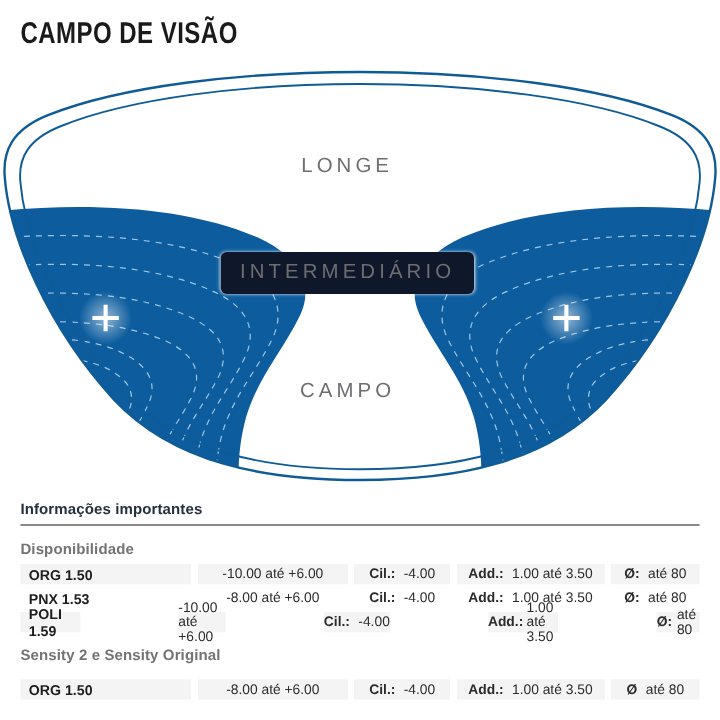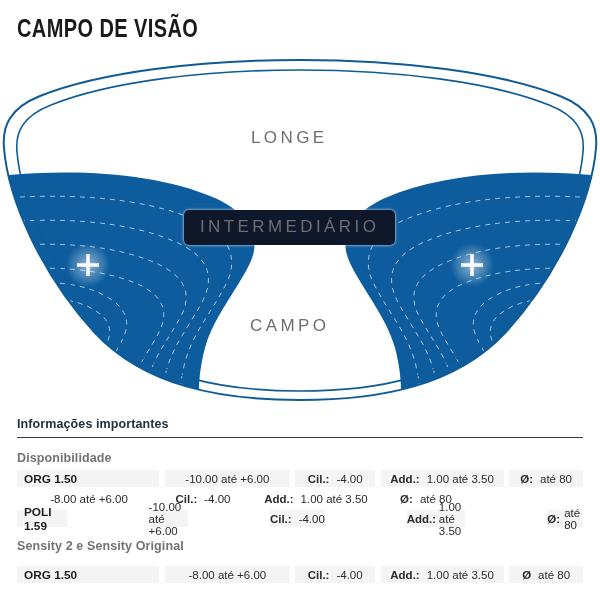--- a/index.html
+++ b/index.html
@@ -223,20 +223,21 @@
     </div>
     <div class="gap"></div>
     <div class="cell c-dia shade">
       <span class="lbl">Ø:</span>
       <span class="lbl-sp"></span>
       <span>até 80</span>
     </div>
   </div>
 
   <div class="row" style="top:490px;">
+    <div class="cell c-name plain">PNX 1.53</div>
     <div class="gap"></div>
     <div class="cell c-esf plain">-8.00 até +6.00</div>
     <div class="gap"></div>
     <div class="cell c-cil plain">
       <span class="lbl">Cil.:</span>
       <span class="lbl-sp"></span>
       <span>-4.00</span>
     </div>
     <div class="gap"></div>
     <div class="cell c-add plain">

